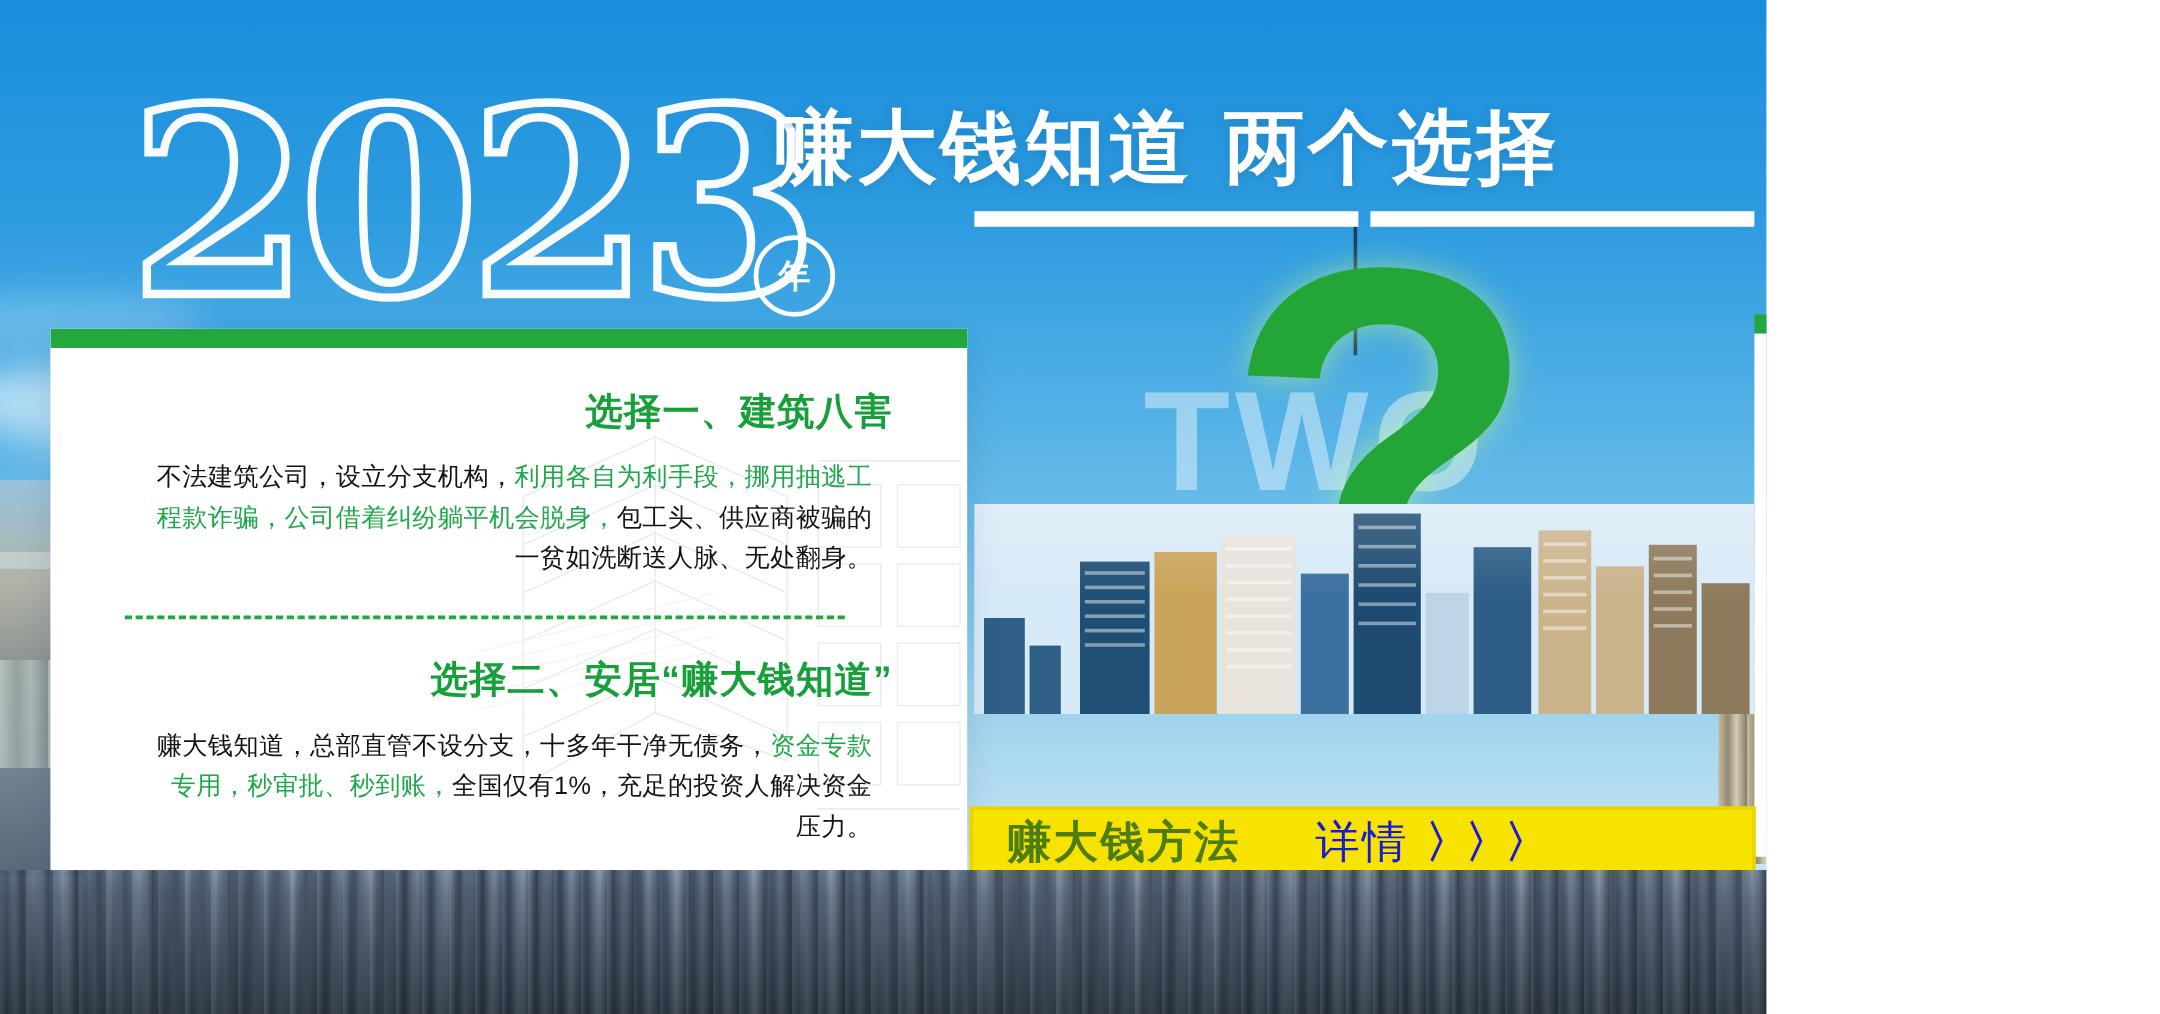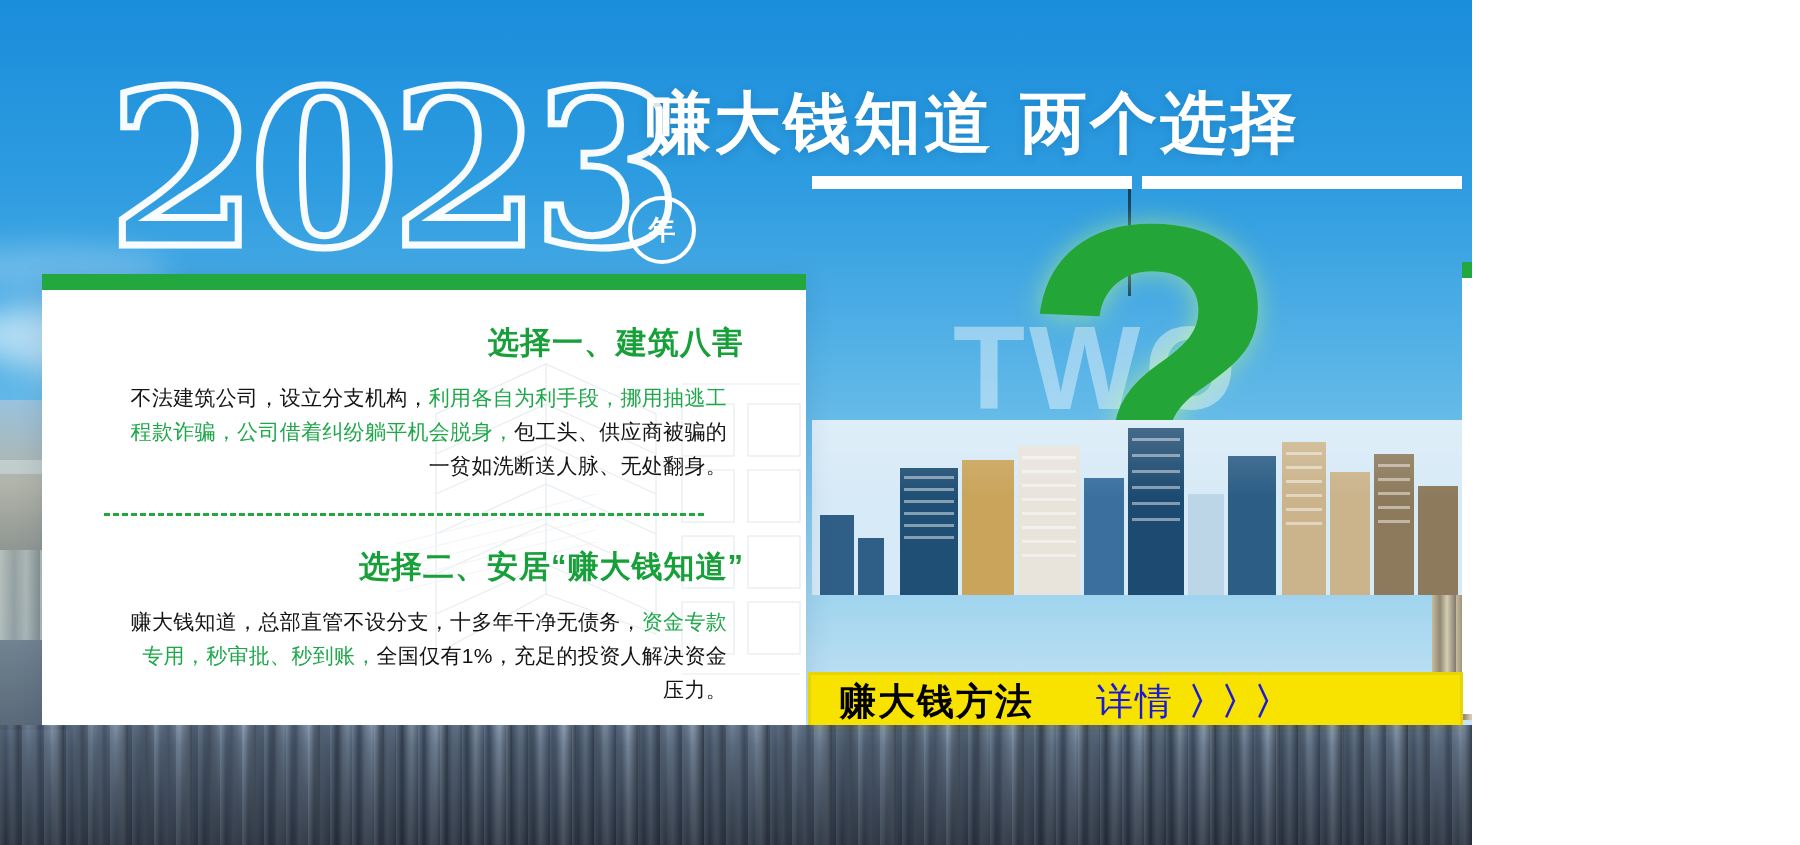--- a/index.html
+++ b/index.html
@@ -100,21 +100,21 @@
     content:"";position:absolute;inset:0;
     background:linear-gradient(180deg,rgba(255,255,255,.20),rgba(255,255,255,0) 45%);
   }
 
   
   #cta-bar{
     position:absolute;left:808px;top:672px;width:655px;height:60px;
     background:#f7e200;border:3px solid #e8d400;
     display:flex;align-items:center;box-sizing:border-box;padding:0 28px;
   }
-  #cta-main{color:#000000;font-size:37px;font-weight:700;letter-spacing:2px;}
+  #cta-main{color:#4d7c0f;font-size:37px;font-weight:700;letter-spacing:2px;}
   #cta-detail{color:#1a1ad6;font-size:37px;font-weight:400;margin-left:62px;letter-spacing:2px;}
   #cta-arrows{color:#1a1ad6;font-size:37px;font-weight:700;margin-left:14px;letter-spacing:-4px;}
 
   
   #info-card{
     position:absolute;left:42px;top:274px;width:764px;height:452px;
     background:#ffffff;box-shadow:0 6px 26px rgba(10,50,90,.13);overflow:hidden;
   }
   #card-topbar{position:absolute;left:0;top:0;width:764px;height:16px;background:#22a83f;}
   #card-blueprint{

